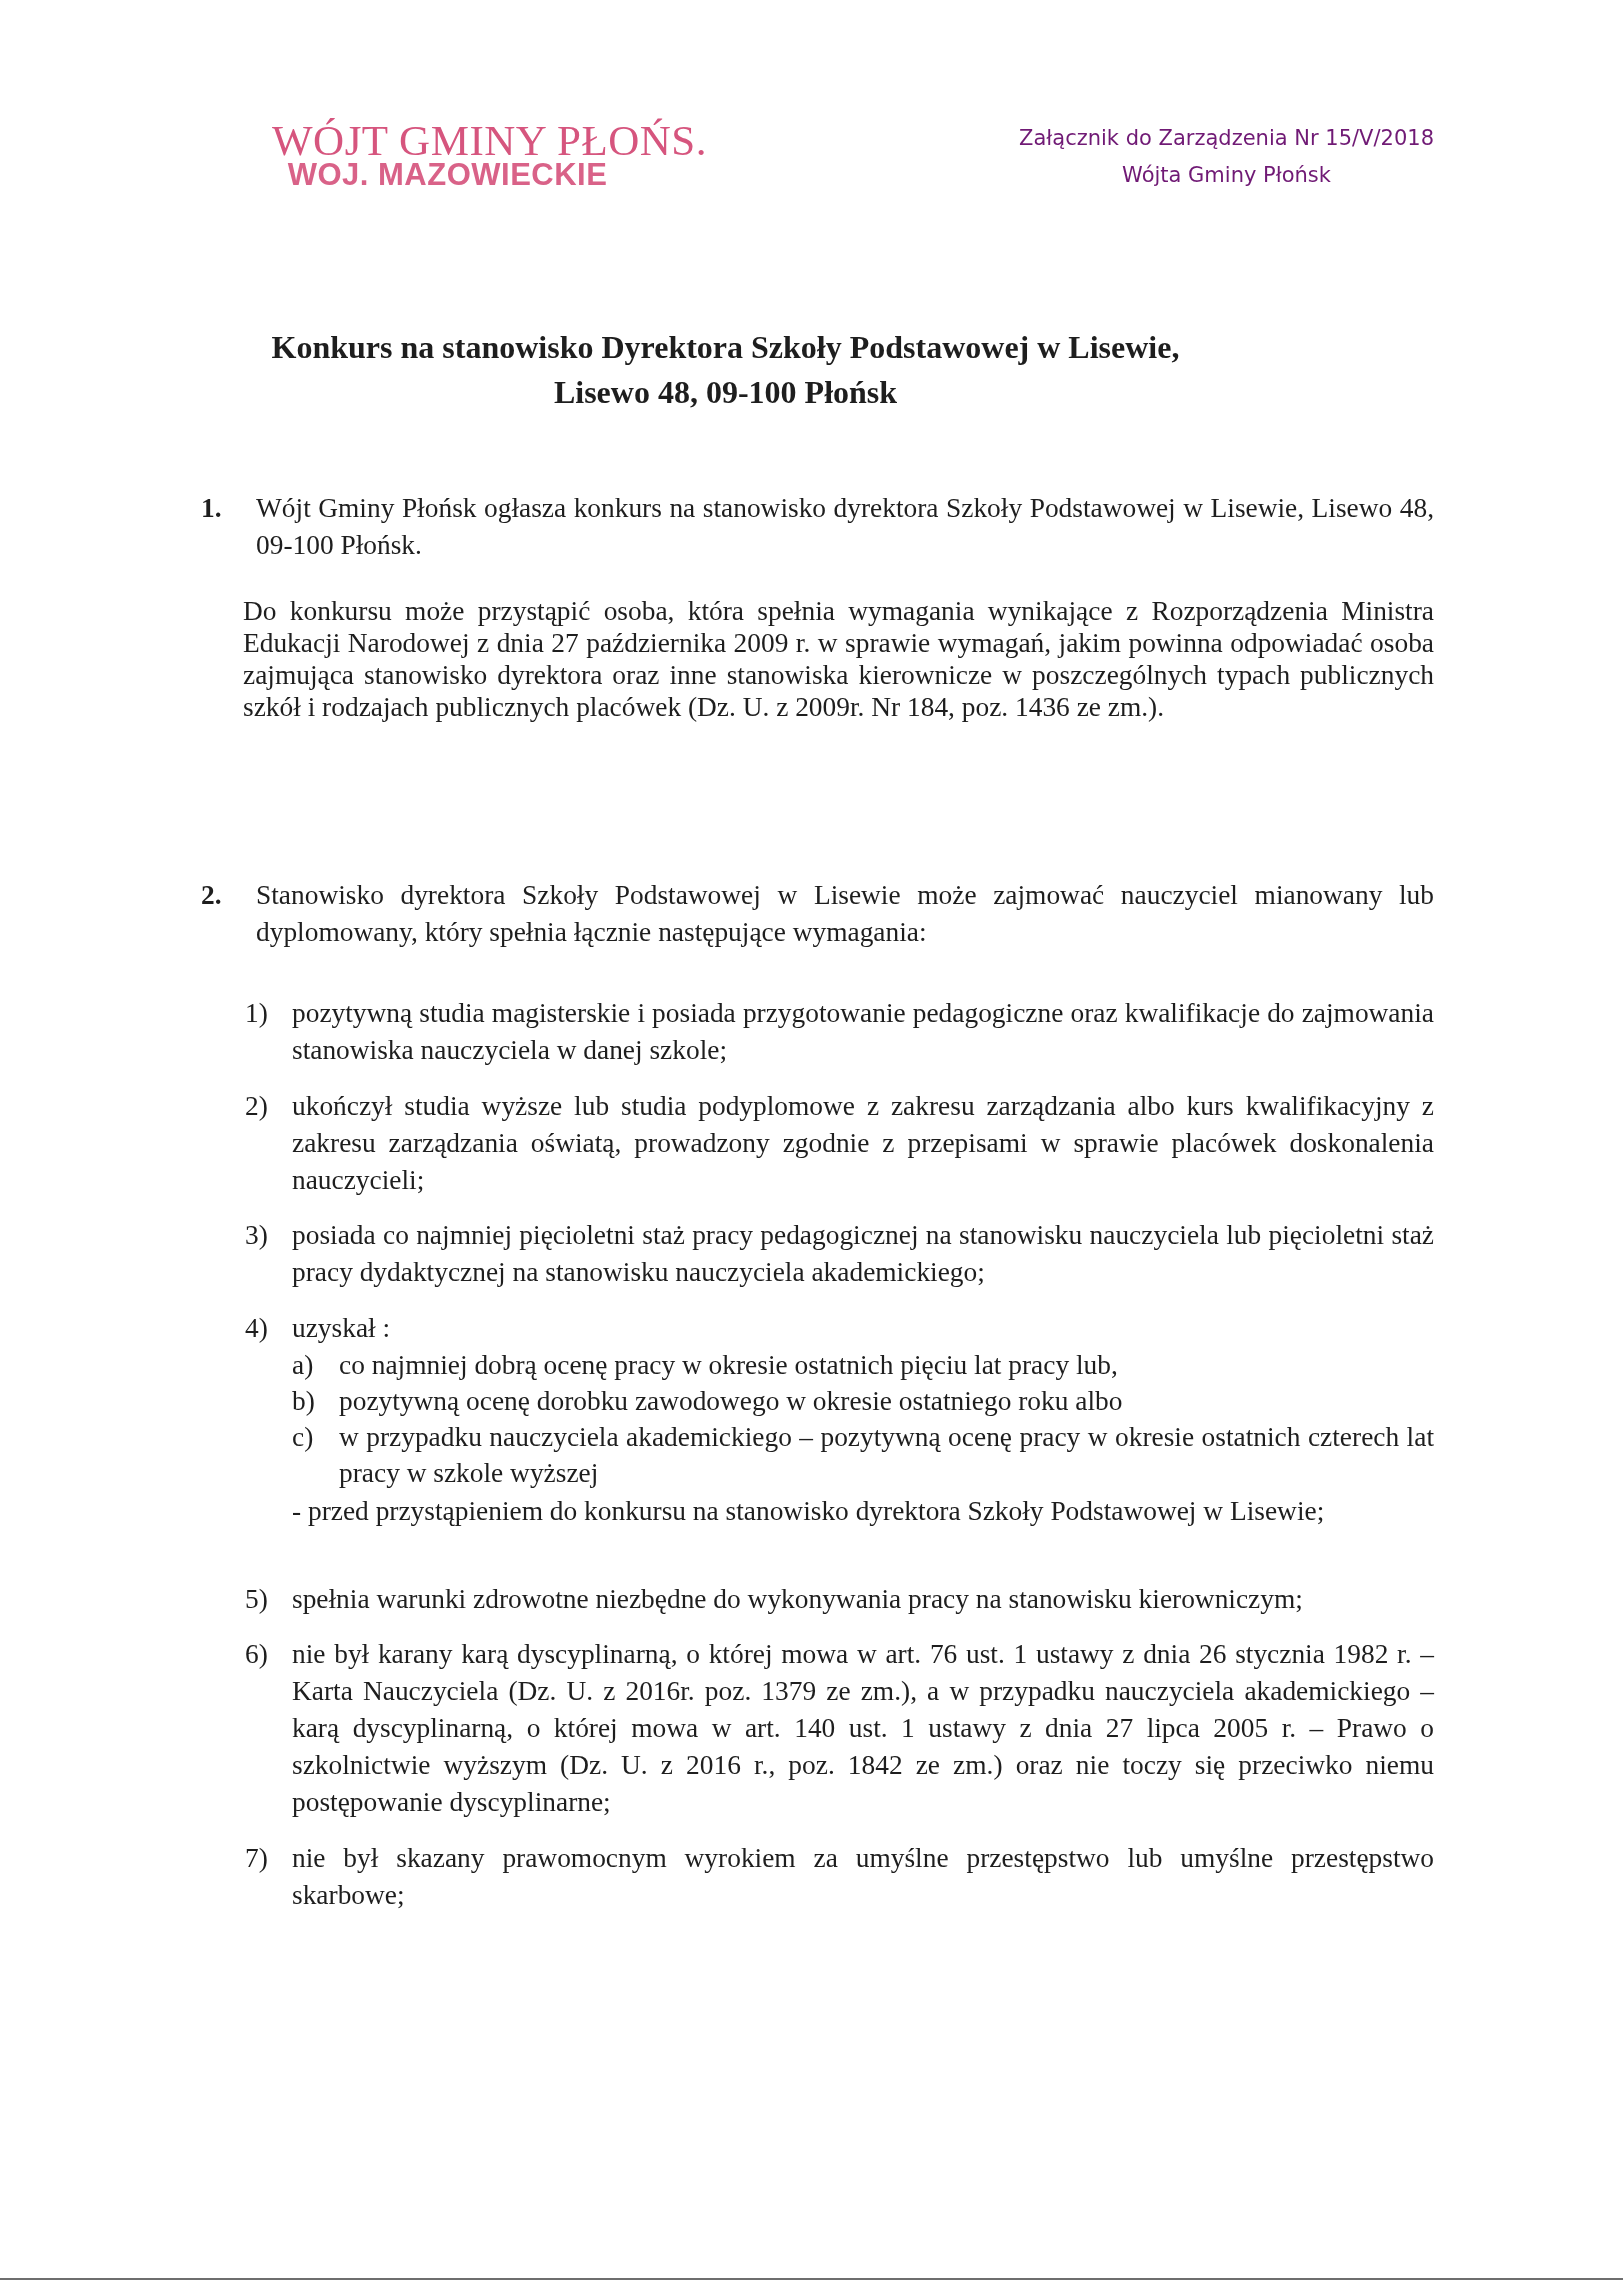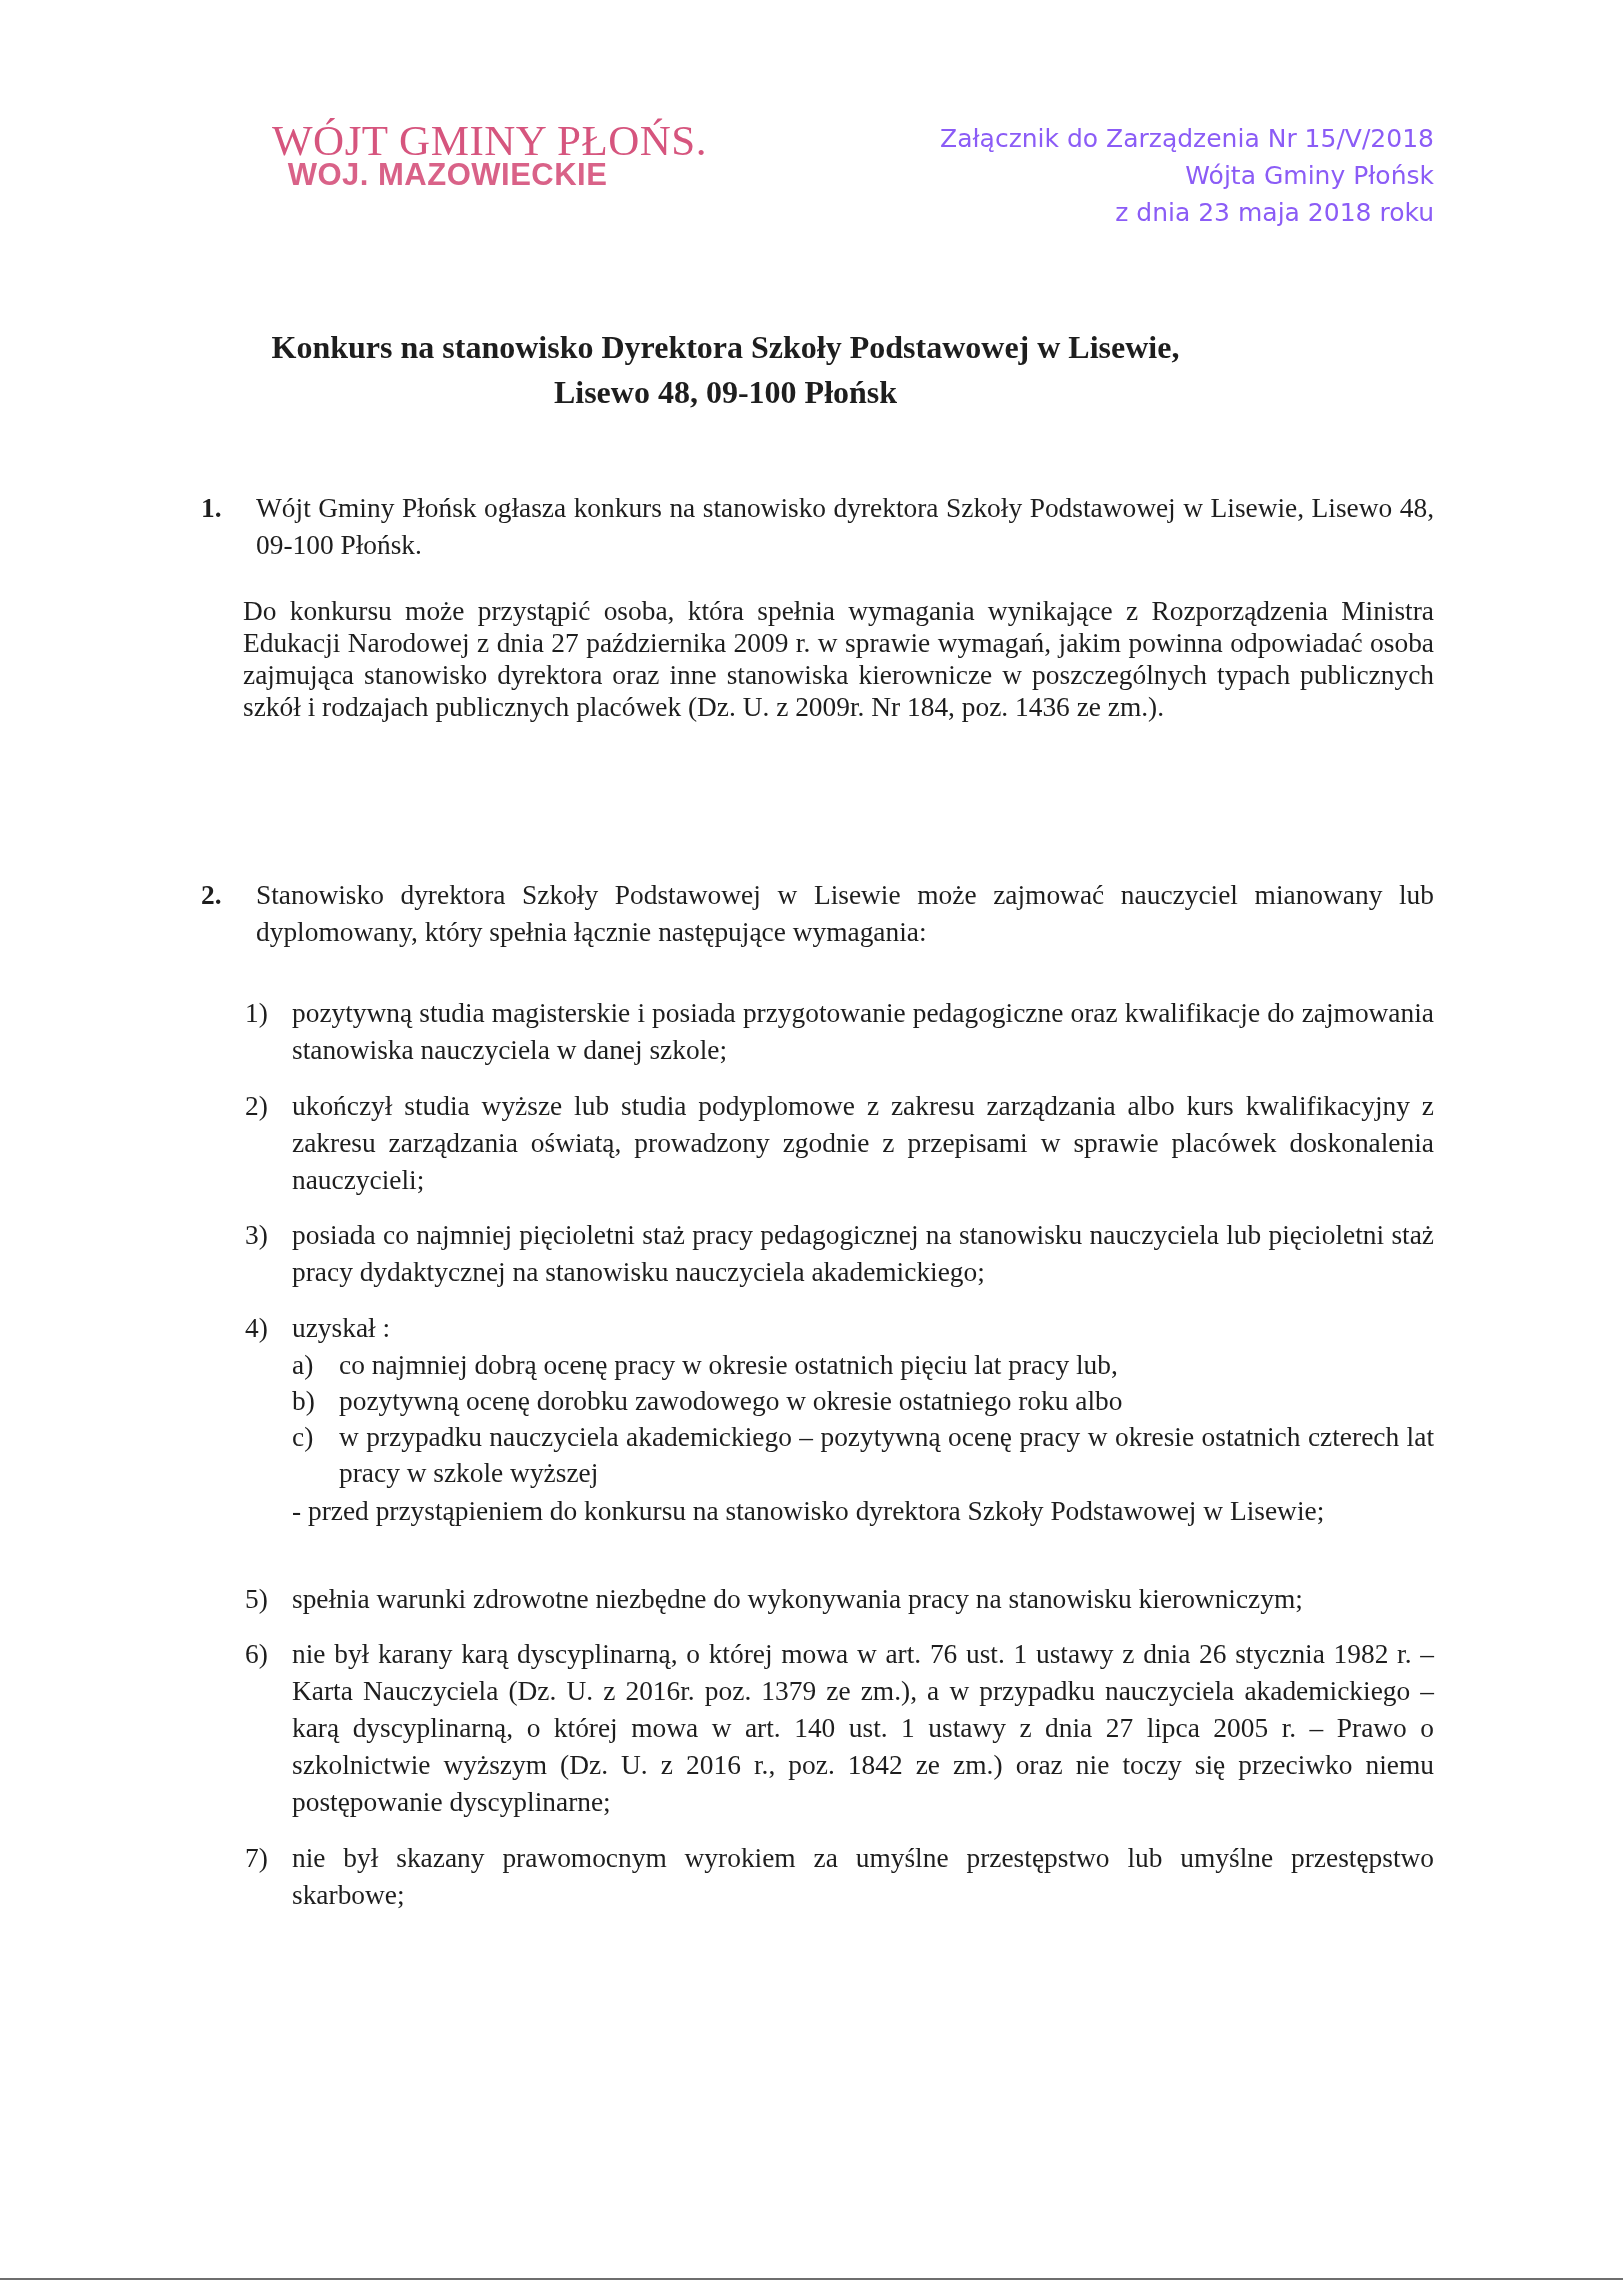--- a/index.html
+++ b/index.html
@@ -2,22 +2,22 @@
 <html><head>
 <meta charset="utf-8">
 <style>
   html, body { margin: 0; padding: 0; background: #ffffff; }
   body { width: 1623px; height: 2293px; position: relative; overflow: hidden;
          font-family: "Liberation Serif", "DejaVu Serif", serif; color: #1e1e1e; }
   .stamp { position: absolute; left: 272px; top: 120px; color: #d6557e; font-family: "Liberation Serif", serif; }
   .stamp .l1 { font-size: 43px; letter-spacing: 0.5px; line-height: 41px; }
   .stamp .l2 { font-family: "Liberation Sans", sans-serif; font-weight: bold; font-size: 31px;
                line-height: 27.4px; padding-left: 15.7px; letter-spacing: 0.5px; opacity: 0.92; }
-  .annex { position: absolute; right: 189px; top: 120px; text-align: right;
-           font-family: "DejaVu Sans", "Liberation Sans", sans-serif; font-size: 25px; line-height: 37px; color: #8b5cf6; }
+  .annex { position: absolute; right: 189px; top: 120px; text-align: center;
+           font-family: "DejaVu Sans", "Liberation Sans", sans-serif; font-size: 21px; line-height: 37px; color: #701a75; }
   .title { position: absolute; left: 0; width: 1451px; top: 325px; text-align: center;
            font-weight: bold; font-size: 32px; line-height: 45px; }
   .sec { position: absolute; left: 201px; width: 1233px; font-size: 27.4px; line-height: 37px; }
   .sec .num { position: absolute; left: 0; top: 0; font-weight: bold; }
   .sec .head { margin-left: 55px; font-weight: normal; text-align: justify; text-align-last: left; }
   .sec .para { margin-left: 42px; margin-top: 31px; text-align: justify; text-align-last: left; line-height: 32px; }
   .items { position: absolute; left: 245px; width: 1189px; top: 995px; font-size: 27.4px; line-height: 37px; }
   .item { position: relative; padding-left: 47px; text-align: justify; text-align-last: left; margin-bottom: 18.6px; }
   .item .inum { position: absolute; left: 0; top: 0; }
   .sub { position: relative; padding-left: 47px; line-height: 36px; }
@@ -31,21 +31,20 @@
 <body>
 
 <div class="stamp">
   <div class="l1">WÓJT GMINY PŁOŃS.</div>
   <div class="l2">WOJ. MAZOWIECKIE</div>
 </div>
 
 <div class="annex">
   <div>Załącznik do Zarządzenia Nr 15/V/2018</div>
   <div>Wójta Gminy Płońsk</div>
-  <div>z dnia 23 maja 2018 roku</div>
 </div>
 
 <div class="title">
   <div>Konkurs na stanowisko Dyrektora Szkoły Podstawowej w Lisewie,</div>
   <div>Lisewo 48, 09-100 Płońsk</div>
 </div>
 
 <div class="sec" style="top:490px;">
   <span class="num">1.</span>
   <div class="head">Wójt Gminy Płońsk ogłasza konkurs na stanowisko dyrektora Szkoły Podstawowej w Lisewie, Lisewo 48, 09-100 Płońsk.</div>

